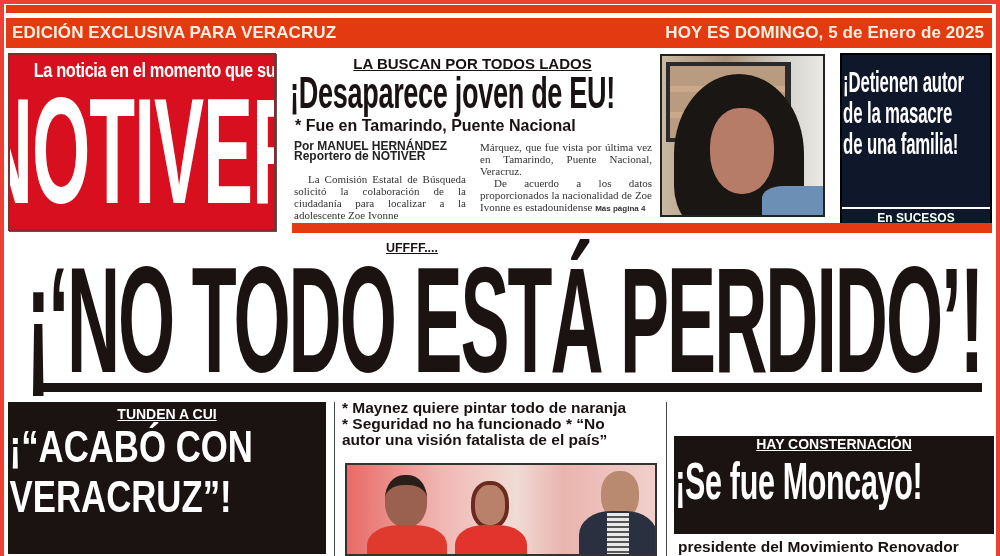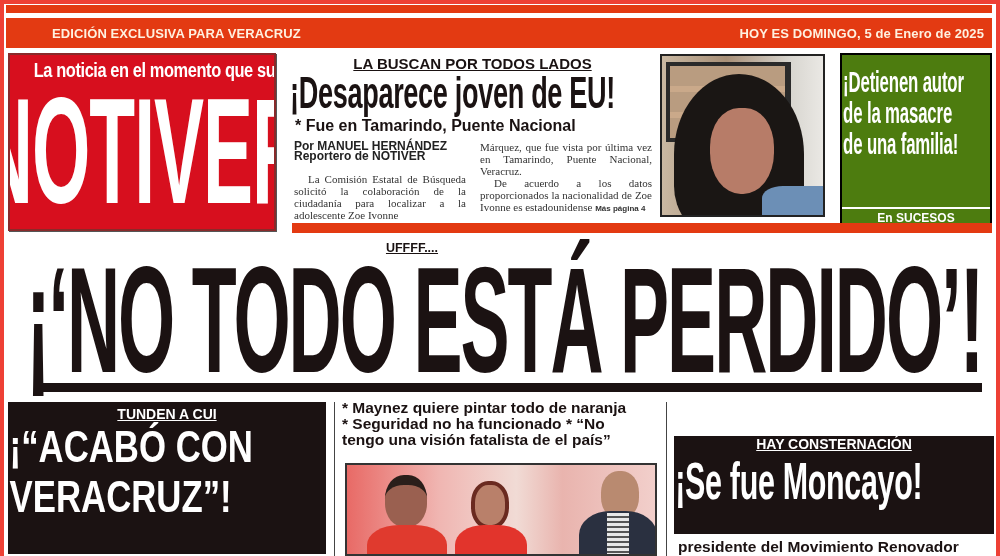--- a/index.html
+++ b/index.html
@@ -6,21 +6,21 @@
   html, body { width: 1000px; height: 556px; overflow: hidden; background: #fff; }
   body { font-family: "Liberation Sans", sans-serif; position: relative; }
 
   .frame { position: absolute; left: 0; top: 0; width: 1000px; height: 556px;
            border: 4px solid #ee4035; border-bottom: none; background: #fff; }
 
   .top-rule { position: absolute; left: 6px; top: 5px; width: 986px; height: 8px; background: #e33a12; }
 
   .edition-bar { position: absolute; left: 6px; top: 18px; width: 986px; height: 30px; background: #e33a12;
                  display: flex; align-items: center; justify-content: space-between; padding: 0 8px 0 6px; }
-  .edition-bar span { color: #fff1e0; font-weight: bold; font-size: 13px; letter-spacing: 0.1px; margin-left: 40px; }
+  .edition-bar span { color: #fff1e0; font-weight: bold; font-size: 17px; letter-spacing: 0.1px; }
 
   .logo { position: absolute; left: 8px; top: 53px; width: 268px; height: 178px; background: #d70f1e;
           border: 2px solid #8a2a2a; box-shadow: 1px 1px 0 #555; text-align: center; overflow: hidden; }
   .logo .tagline { color: #fff; font-family: "Liberation Sans", sans-serif; font-weight: bold; font-size: 20px;
                    transform: scaleX(0.82); transform-origin: center; white-space: nowrap; margin-top: 4px; letter-spacing: -0.5px; }
   .logo .brand { color: #fff; font-family: "Liberation Sans", sans-serif; font-weight: bold; font-size: 150px; line-height: 130px;
                  transform: scaleX(0.5); transform-origin: center; white-space: nowrap; margin-top: 4px; letter-spacing: -2px; margin-left: -200px; margin-right: -200px; }
 
   .story1 { position: absolute; left: 290px; top: 53px; width: 365px; height: 165px; }
   .kicker-u { font-weight: bold; text-decoration: underline; text-align: center; color: #1a1212; }
@@ -34,21 +34,21 @@
   .more { font-family: "Liberation Sans", sans-serif; font-weight: bold; font-size: 8px; }
 
   .photo1 { position: absolute; left: 660px; top: 54px; width: 165px; height: 163px; border: 2px solid #222; overflow: hidden;
             background: linear-gradient(90deg, #c9b8a2 0%, #a89078 40%, #d8d6d0 80%, #eae8e4 100%); }
   .photo1 .window { position: absolute; left: 4px; top: 6px; width: 125px; height: 80px; border: 4px solid #2a2a2a; border-right-width: 6px;
                     background: repeating-linear-gradient(180deg, #b99c80 0 20px, #caa98a 20px 26px); }
   .photo1 .hair { position: absolute; left: 12px; top: 18px; width: 130px; height: 160px; border-radius: 50% 50% 20% 30%; background: #1a1614; }
   .photo1 .face { position: absolute; left: 48px; top: 52px; width: 64px; height: 86px; border-radius: 45% 45% 48% 48%; background: #b77c68; }
   .photo1 .shirt { position: absolute; left: 100px; top: 130px; width: 70px; height: 40px; background: #6c8fb6; border-radius: 30% 0 0 0; }
 
-  .story2 { position: absolute; left: 840px; top: 53px; width: 152px; height: 176px; background: #4d7c0f; border: 2px solid #000; }
+  .story2 { position: absolute; left: 840px; top: 53px; width: 152px; height: 176px; background: #0f172a; border: 2px solid #000; }
   .story2 .headline { color: #fff; font-weight: bold; font-size: 30px; line-height: 31px; padding: 11px 0 0 2px; white-space: nowrap;
                       transform: scaleX(0.56); transform-origin: left; letter-spacing: -0.3px; }
   .story2 .section { position: absolute; left: 0; bottom: 0; width: 100%; height: 20px; border-top: 2px solid #fff; color: #fff; font-weight: bold; font-size: 12px; text-align: center; line-height: 18px; }
 
   .mid-rule { position: absolute; left: 292px; top: 223px; width: 700px; height: 10px; background: #e33a12; }
 
   .main-kicker { position: absolute; left: 0; width: 824px; top: 241px; text-align: center; font-size: 12.5px; }
   .main-headline { position: absolute; left: 26px; top: 258px; width: 980px; height: 124px; overflow: visible; white-space: nowrap; }
   .main-headline .text { display: inline-block; font-family: "Liberation Sans", sans-serif; font-weight: bold; font-size: 150px; line-height: 124px;
                          color: #1b1212; transform: scaleX(0.49); transform-origin: left top; letter-spacing: -4px; }
@@ -148,21 +148,21 @@
     <div>VERACRUZ”!</div>
   </div>
 </div>
 
 <div class="vrule" style="left:334px; top:402px; height:154px;"></div>
 <div class="vrule" style="left:666px; top:402px; height:154px;"></div>
 
 <div class="story4">
   <div class="sub">* Maynez quiere pintar todo de naranja</div>
   <div class="sub">* Seguridad no ha funcionado * “No</div>
-  <div class="sub">tengo una visión fatalista de el país”</div>
+  <div class="sub">autor una visión fatalista de el país”</div>
 </div>
 <div class="photo2" title="press conference photo with three people">
   <div class="p1">
       <div class="head"></div>
       <div class="body"></div>
     </div>
   <div class="p2">
       <div class="head"></div>
       <div class="body"></div>
     </div>

